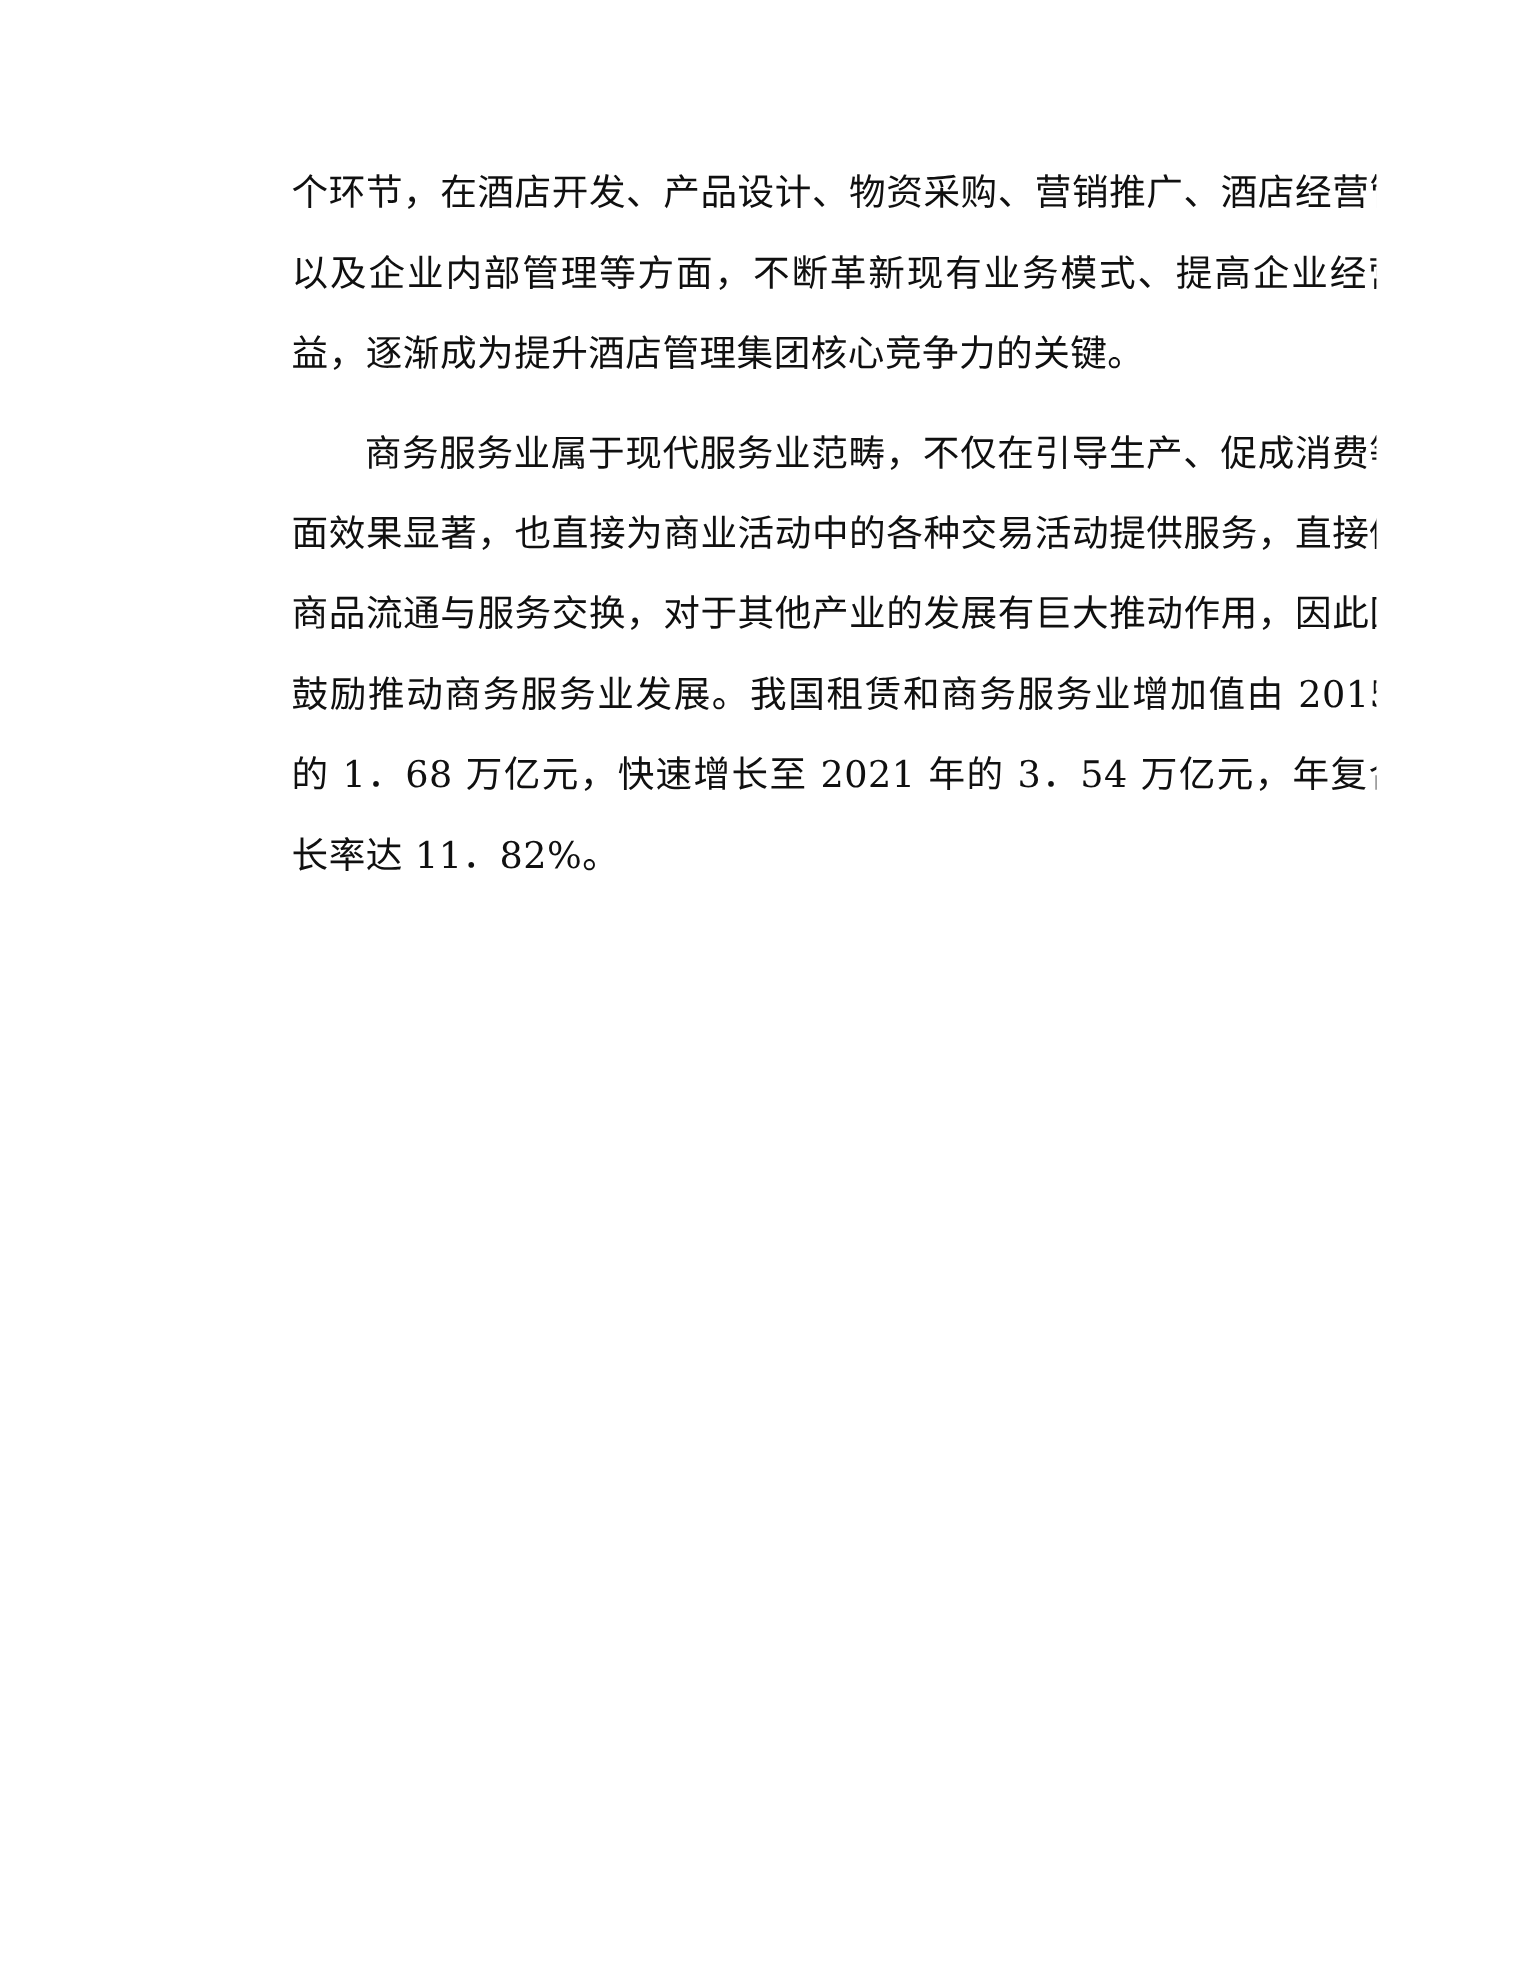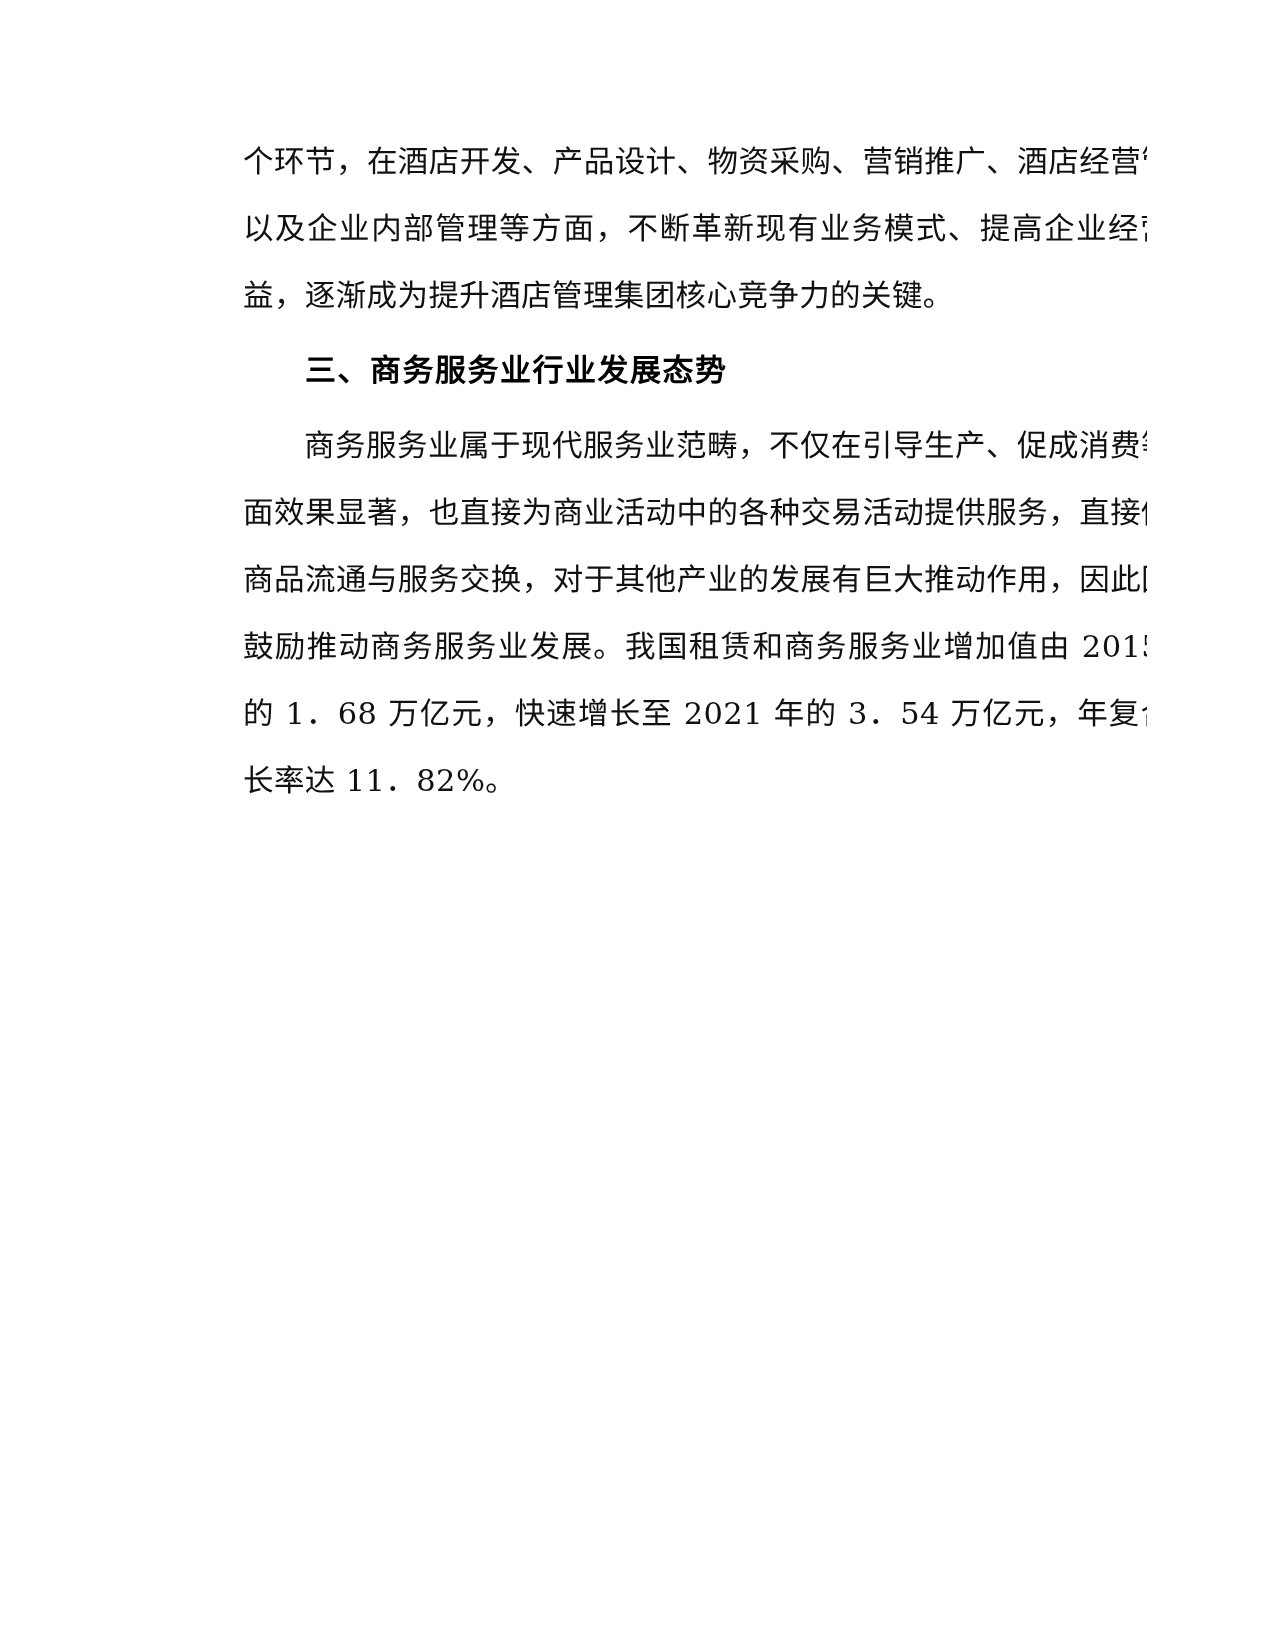--- a/index.html
+++ b/index.html
@@ -82,21 +82,20 @@
 <body>
 
 <div class="page">
 
   <div class="body-col">
 
     <p class="para cont">个环节，在酒店开发、产品设计、物资采购、营销推广、酒店经营管理以及企业内部管理等方面，不断革新现有业务模式、提高企业经营效益，逐渐成为提升酒店管理集团核心竞争力的关键。</p>
 
     <div class="gap-before-heading"></div>
 
-    <h2 class="heading">三、商务服务业行业发展态势</h2>
 
     <div class="gap-after-heading"></div>
 
 
     <div class="spacer-sm"></div>
 
     <p class="para indent">商务服务业属于现代服务业范畴，不仅在引导生产、促成消费等方面效果显著，也直接为商业活动中的各种交易活动提供服务，直接促进商品流通与服务交换，对于其他产业的发展有巨大推动作用，因此国家鼓励推动商务服务业发展。我国租赁和商务服务业增加值由 2015 年的 1．68 万亿元，快速增长至 2021 年的 3．54 万亿元，年复合增长率达 11．82%。</p>
 
     <div class="gap-before-heading"></div>
 

